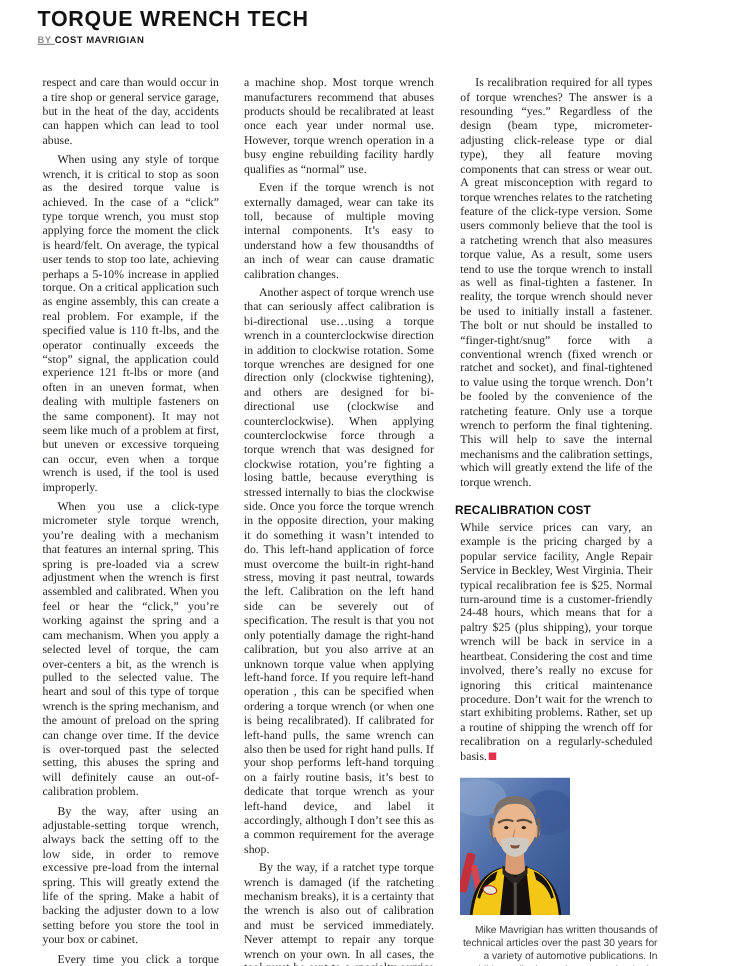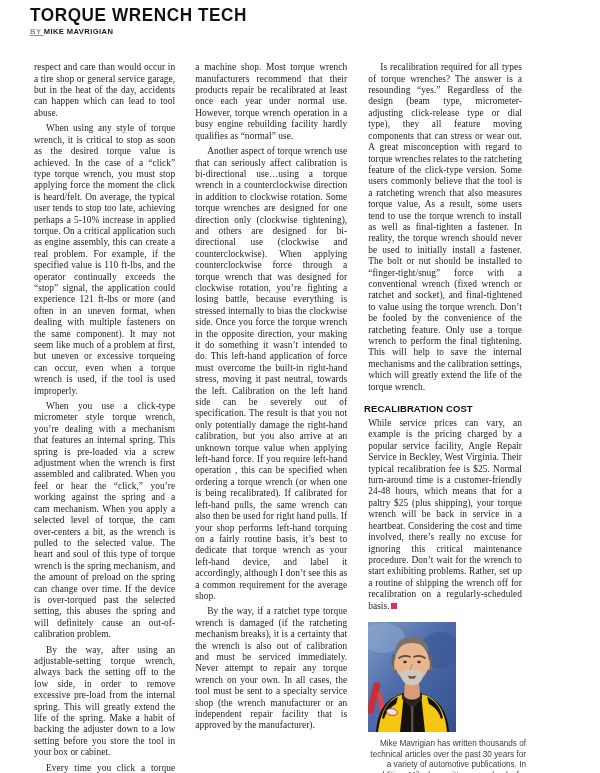--- a/index.html
+++ b/index.html
@@ -84,36 +84,37 @@
   }
 </style>
 </head>
 <body>
 
 <div class="page">
 
   <div class="masthead">
     <div class="title">TORQUE WRENCH TECH</div>
     <div class="byline">
-      <span class="by">BY </span><span class="name">MIKE MAVRIGIAN</span>
+      <span class="by">BY </span><span class="name">COST MAVRIGIAN</span>
     </div>
   </div>
 
   <div class="cols">
 
     <div class="col col1">
       <p>respect and care than would occur in a tire shop or general service garage, but in the heat of the day, accidents can happen which can lead to tool abuse.</p>
       <p class="ind">When using any style of torque wrench, it is critical to stop as soon as the desired torque value is achieved. In the case of a “click” type torque wrench, you must stop applying force the moment the click is heard/felt. On average, the typical user tends to stop too late, achieving perhaps a 5-10% increase in applied torque. On a critical application such as engine assembly, this can create a real problem. For example, if the specified value is 110 ft-lbs, and the operator continually exceeds the “stop” signal, the application could experience 121 ft-lbs or more (and often in an uneven format, when dealing with multiple fasteners on the same component). It may not seem like much of a problem at first, but uneven or excessive torqueing can occur, even when a torque wrench is used, if the tool is used improperly.</p>
       <p class="ind">When you use a click-type micrometer style torque wrench, you’re dealing with a mechanism that features an internal spring. This spring is pre-loaded via a screw adjustment when the wrench is first assembled and calibrated. When you feel or hear the “click,” you’re working against the spring and a cam mechanism. When you apply a selected level of torque, the cam over-centers a bit, as the wrench is pulled to the selected value. The heart and soul of this type of torque wrench is the spring mechanism, and the amount of preload on the spring can change over time. If the device is over-torqued past the selected setting, this abuses the spring and will definitely cause an out-of-calibration problem.</p>
       <p class="ind">By the way, after using an adjustable-setting torque wrench, always back the setting off to the low side, in order to remove excessive pre-load from the internal spring. This will greatly extend the life of the spring. Make a habit of backing the adjuster down to a low setting before you store the tool in your box or cabinet.</p>
       <p class="ind">Every time you click a torque wrench, that “click” represents one cycle of use. All torque wrenches probably need to be recalibrated or at least re-tested after 5,000 cycles (although some manufacturers recommend recalibration after as many as 10,000 cycles). Granted, 5,000 cycles may seem like an extraordinary amount, but as we mentioned earlier, that level of use can easily occur in less than six month’s use in</p>
     </div>
 
     <div class="col col2">
-      <p>a machine shop. Most torque wrench manufacturers recommend that their products repair be recalibrated at least once each year under normal use. However, torque wrench operation in a busy engine rebuilding facility hardly qualifies as “normal” use.</p>
+      <p>a machine shop. Most torque wrench manufacturers recommend that abuses products should be recalibrated at least once each year under normal use. However, torque wrench operation in a busy engine rebuilding facility hardly qualifies as “normal” use.</p>
+      <p class="ind">Even if the torque wrench is not externally damaged, wear can take its toll, because of multiple moving internal components. It’s easy to understand how a few thousandths of an inch of wear can cause dramatic calibration changes.</p>
       <p class="ind">Another aspect of torque wrench use that can seriously affect calibration is bi-directional use…using a torque wrench in a counterclockwise direction in addition to clockwise rotation. Some torque wrenches are designed for one direction only (clockwise tightening), and others are designed for bi-directional use (clockwise and counterclockwise). When applying counterclockwise force through a torque wrench that was designed for clockwise rotation, you’re fighting a losing battle, because everything is stressed internally to bias the clockwise side. Once you force the torque wrench in the opposite direction, your making it do something it wasn’t intended to do. This left-hand application of force must overcome the built-in right-hand stress, moving it past neutral, towards the left. Calibration on the left hand side can be severely out of specification. The result is that you not only potentially damage the right-hand calibration, but you also arrive at an unknown torque value when applying left-hand force. If you require left-hand operation , this can be specified when ordering a torque wrench (or when one is being recalibrated). If calibrated for left-hand pulls, the same wrench can also then be used for right hand pulls. If your shop performs left-hand torquing on a fairly routine basis, it’s best to dedicate that torque wrench as your left-hand device, and label it accordingly, although I don’t see this as a common requirement for the average shop.</p>
       <p class="ind">By the way, if a ratchet type torque wrench is damaged (if the ratcheting mechanism breaks), it is a certainty that the wrench is also out of calibration and must be serviced immediately. Never attempt to repair any torque wrench on your own. In all cases, the tool must be sent to a specialty service shop (the wrench manufacturer or an independent repair facility that is approved by the manufacturer).</p>
     </div>
 
     <div class="col col3">
       <p class="ind">Is recalibration required for all types of torque wrenches? The answer is a resounding “yes.” Regardless of the design (beam type, micrometer-adjusting click-release type or dial type), they all feature moving components that can stress or wear out. A great misconception with regard to torque wrenches relates to the ratcheting feature of the click-type version. Some users commonly believe that the tool is a ratcheting wrench that also measures torque value, As a result, some users tend to use the torque wrench to install as well as final-tighten a fastener. In reality, the torque wrench should never be used to initially install a fastener. The bolt or nut should be installed to “finger-tight/snug” force with a conventional wrench (fixed wrench or ratchet and socket), and final-tightened to value using the torque wrench. Don’t be fooled by the convenience of the ratcheting feature. Only use a torque wrench to perform the final tightening. This will help to save the internal mechanisms and the calibration settings, which will greatly extend the life of the torque wrench.</p>
       <div class="sec-head">RECALIBRATION COST</div>
       <p><span>While service prices can vary, an example is the pricing charged by a popular service facility, Angle Repair Service in Beckley, West Virginia. Their typical recalibration fee is $25. Normal turn-around time is a customer-friendly 24-48 hours, which means that for a paltry $25 (plus shipping), your torque wrench will be back in service in a heartbeat. Considering the cost and time involved, there’s really no excuse for ignoring this critical maintenance procedure. Don’t wait for the wrench to start exhibiting problems. Rather, set up a routine of shipping the wrench off for recalibration on a regularly-scheduled basis.</span><span class="endmark"></span></p>
 
       <div class="author-box">

